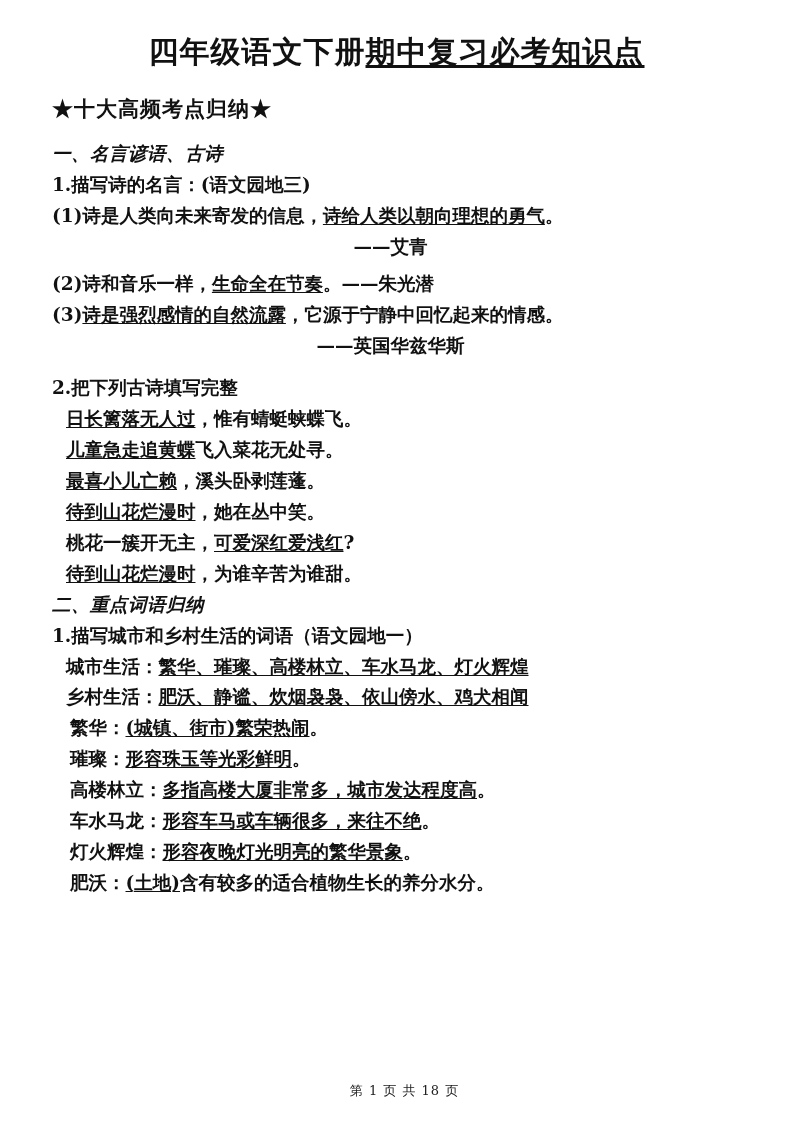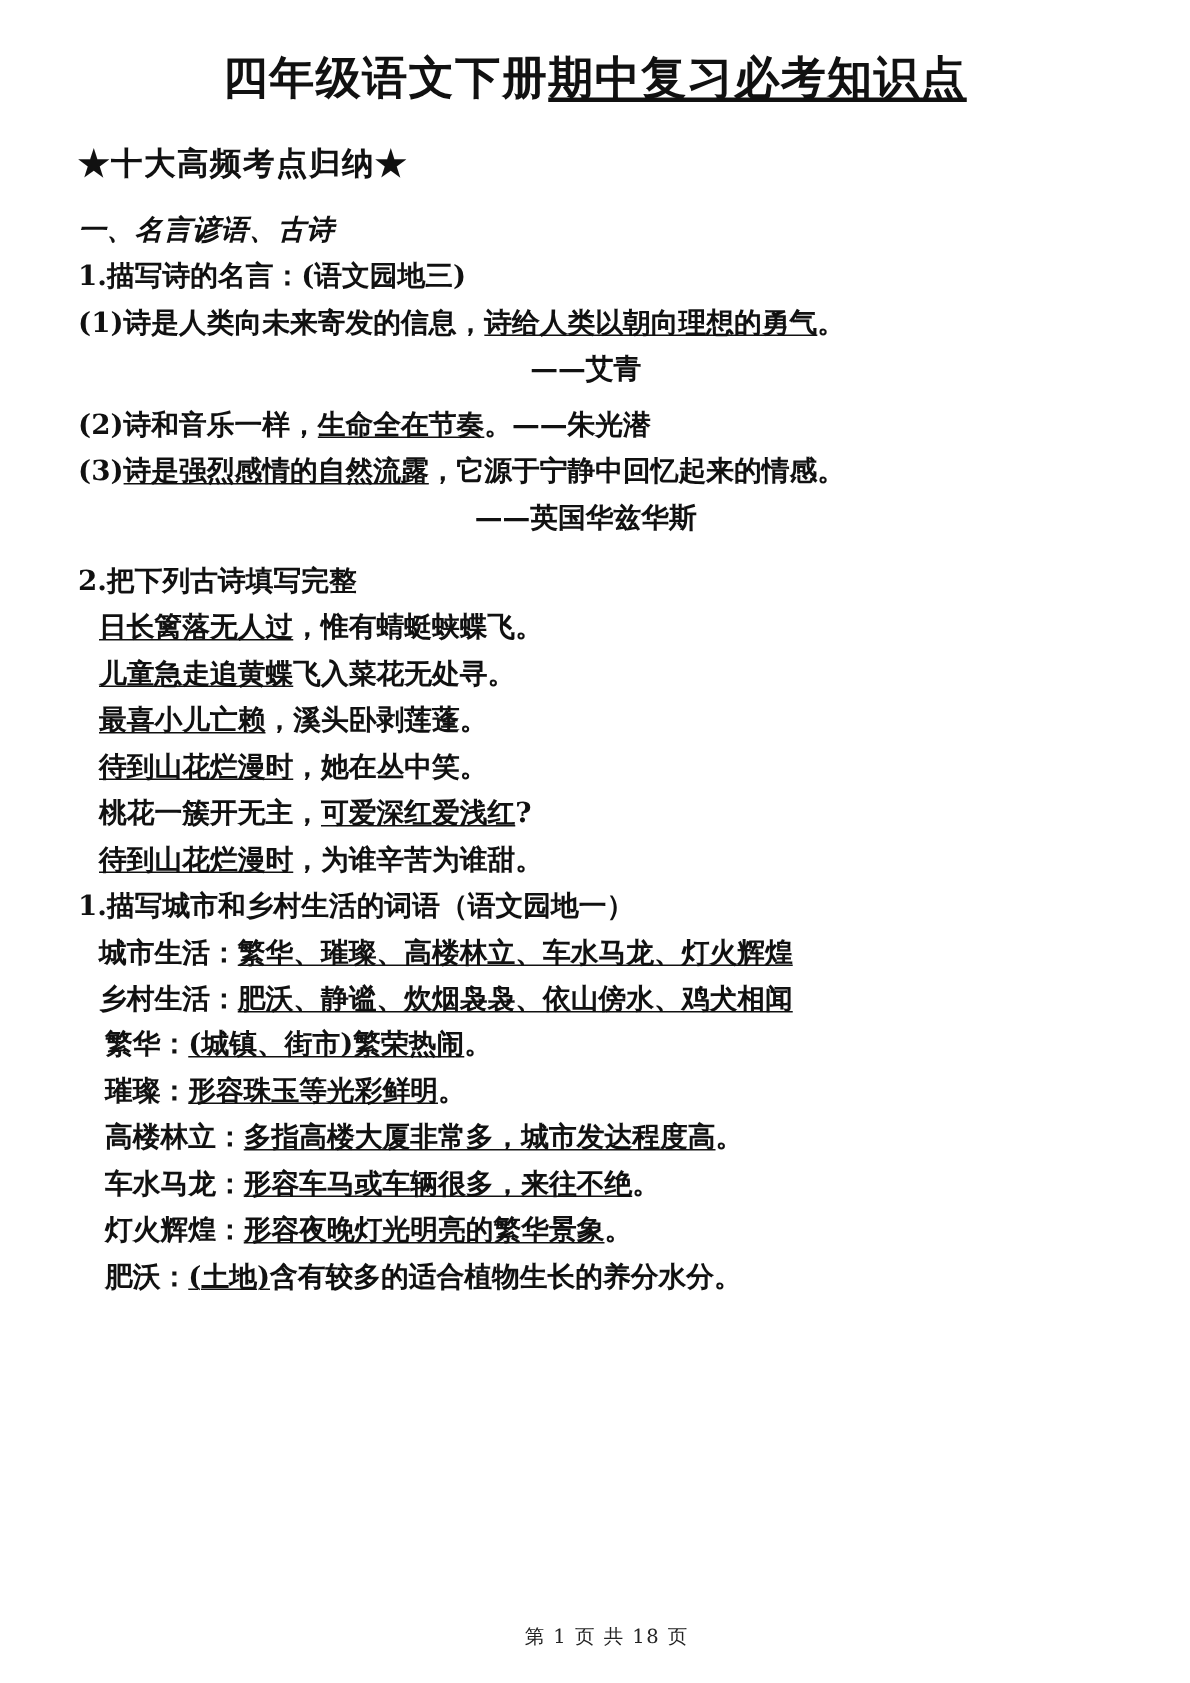--- a/index.html
+++ b/index.html
@@ -110,20 +110,21 @@
 
     <div class="line">2.把下列古诗填写完整</div>
 
     <div class="line indent-1"><span class="u">日长篱落无人过</span><span>，惟有蜻蜓蛱蝶飞。</span></div>
     <div class="line indent-1"><span class="u">儿童急走追黄蝶</span><span>飞入菜花无处寻。</span></div>
     <div class="line indent-1"><span class="u">最喜小儿亡赖</span><span>，溪头卧剥莲蓬。</span></div>
     <div class="line indent-1"><span class="u">待到山花烂漫时</span><span>，她在丛中笑。</span></div>
     <div class="line indent-1"><span>桃花一簇开无主，</span><span class="u">可爱深红爱浅红</span><span>?</span></div>
     <div class="line indent-1"><span class="u">待到山花烂漫时</span><span>，为谁辛苦为谁甜。</span></div>
 
+    <div class="line section-head">二、重点词语归纳</div>
 
     <div class="line">1.描写城市和乡村生活的词语（语文园地一）</div>
 
     <div class="line indent-1"><span>城市生活：</span><span class="u">繁华、璀璨、高楼林立、车水马龙、灯火辉煌</span></div>
     <div class="line indent-1"><span>乡村生活：</span><span class="u">肥沃、静谧、炊烟袅袅、依山傍水、鸡犬相闻</span></div>
 
     <div class="line indent-2"><span>繁华：</span><span class="u">(城镇、街市)繁荣热闹</span><span>。</span></div>
     <div class="line indent-2"><span>璀璨：</span><span class="u">形容珠玉等光彩鲜明</span><span>。</span></div>
     <div class="line indent-2"><span>高楼林立：</span><span class="u">多指高楼大厦非常多，城市发达程度高</span><span>。</span></div>
     <div class="line indent-2"><span>车水马龙：</span><span class="u">形容车马或车辆很多，来往不绝</span><span>。</span></div>

